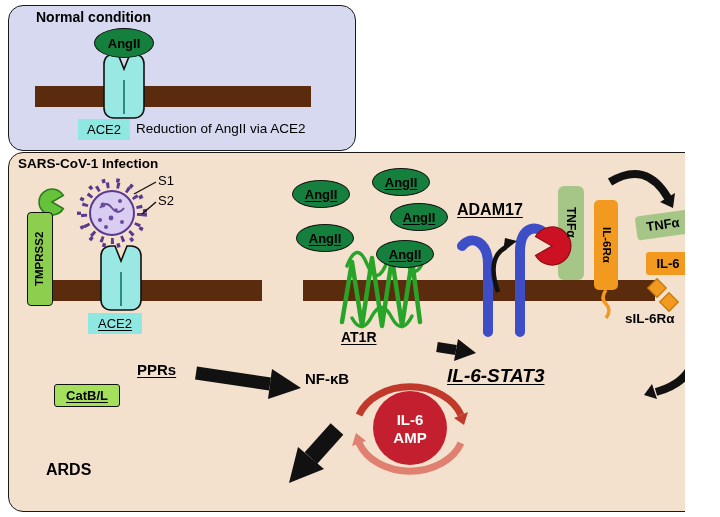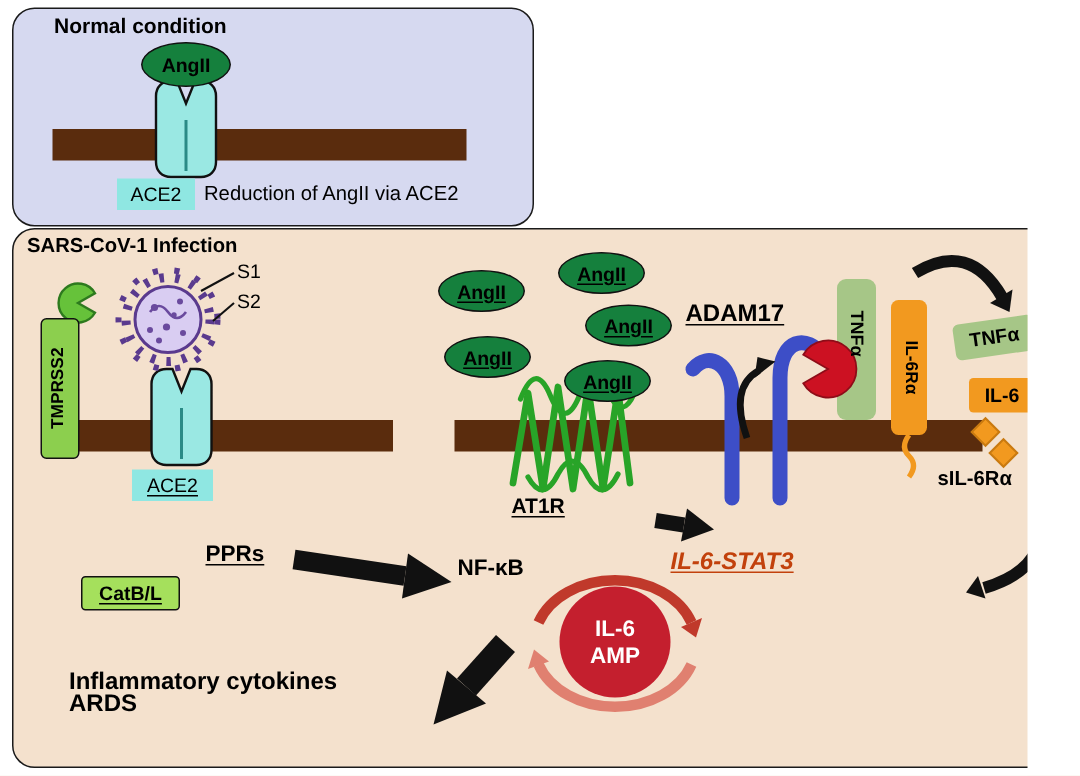--- a/index.html
+++ b/index.html
@@ -148,25 +148,24 @@
   <div class="lbl box b" style="left:636px;top:213px;width:54px;height:24px;background:#a6c687;
        border-radius:4px;font-size:13px;transform:rotate(-8deg)">TNFα</div>
 
   <div class="lbl box b" style="left:646px;top:252px;width:44px;height:23px;background:#f2991f;
        border-radius:3px;font-size:13px">IL-6</div>
 
   <div class="lbl b" style="left:625px;top:311px;font-size:13.5px">sIL-6Rα</div>
 
   <div class="lbl b" style="left:305px;top:370px;font-size:15px">NF-κB</div>
 
-  <div class="lbl b u" style="left:447px;top:365px;font-size:16px;font-style:italic;color:#c2410c">IL-6-STAT3</div>
+  <div class="lbl b u" style="left:447px;top:365px;font-size:19px;font-style:italic;color:#000000">IL-6-STAT3</div>
 
   <div class="lbl" style="left:373px;top:406px;width:74px;height:46px;display:flex;
        flex-direction:column;align-items:center;justify-content:center;color:#fff;
        font-weight:bold;font-size:15px">
     <span>IL-6</span>
     <span>AMP</span>
   </div>
 
-  <div class="lbl b" style="left:46px;top:445px;font-size:16px">Inflammatory cytokines</div>
   <div class="lbl b" style="left:46px;top:460px;font-size:16px">ARDS</div>
 
 </div>
 
 </body></html>

